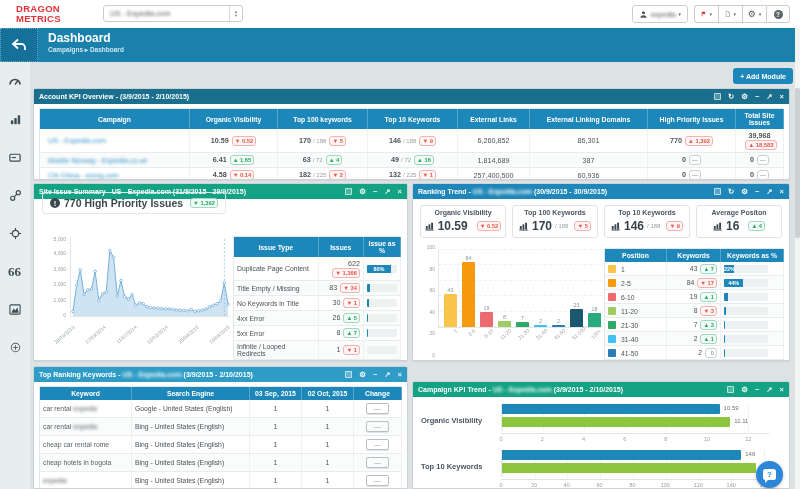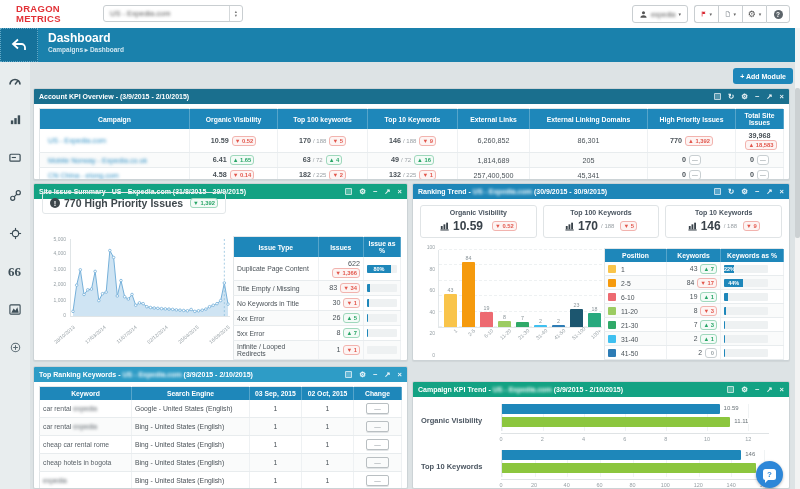--- a/index.html
+++ b/index.html
@@ -281,32 +281,32 @@
             <td><span class="num">770</span><span class="badge red"><span>▲ 1,392</span></span></td>
             <td><span class="num">39,968</span><span class="badge red"><span>▲ 18,583</span></span></td>
           </tr>
 
           <tr>
             <td class="camp"><span class="link blurred2">Mobile Norway - Expedia.co.uk</span></td>
             <td><span class="num">6.41</span><span class="badge green"><span>▲ 1.65</span></span></td>
             <td><span class="num">63</span> <span class="of">/ 72</span><span class="badge green"><span>▲ 4</span></span></td>
             <td><span class="num">49</span> <span class="of">/ 72</span><span class="badge green"><span>▲ 16</span></span></td>
             <td><span>1,814,689</span></td>
-            <td><span>205</span></td>
+            <td><span>387</span></td>
             <td><span class="num">0</span><span class="badge gray"><span>—</span></span></td>
             <td><span class="num">0</span><span class="badge gray"><span>—</span></span></td>
           </tr>
 
           <tr>
             <td class="camp"><span class="link blurred2">CN China - elong.com</span></td>
             <td><span class="num">4.58</span><span class="badge red"><span>▼ 0.14</span></span></td>
             <td><span class="num">182</span> <span class="of">/ 225</span><span class="badge red"><span>▼ 2</span></span></td>
             <td><span class="num">132</span> <span class="of">/ 225</span><span class="badge red"><span>▼ 1</span></span></td>
             <td><span>257,400,500</span></td>
-            <td><span>45,341</span></td>
+            <td><span>60,936</span></td>
             <td><span class="num">0</span><span class="badge gray"><span>—</span></span></td>
             <td><span class="num">0</span><span class="badge gray"><span>—</span></span></td>
           </tr>
 
         </tbody>
     </table>
   </div>
 
   <div class="panel" id="sis-panel">
     <div class="phead hd-green">
@@ -515,20 +515,34 @@
               <rect x="4.2" y="4" width="2.2" height="6" fill="#39424a"></rect>
               <rect x="7.4" y="2" width="2.2" height="8" fill="#39424a"></rect>
               <line x1="0.5" y1="10.8" x2="10.5" y2="10.8" stroke="#39424a" stroke-width="1.2"></line>
             </svg>
             <span class="val">146</span>
             <span class="of">/ 188</span>
             <span class="badge red"><span>▼ 9</span></span>
           </div>
         </div>
 
+        <div class="kpicard">
+          <div class="lbl">Average Positon</div>
+          <div class="valrow">
+            <svg width="10" height="10" viewBox="0 0 12 12">
+              <rect x="1" y="6" width="2.2" height="4" fill="#39424a"></rect>
+              <rect x="4.2" y="4" width="2.2" height="6" fill="#39424a"></rect>
+              <rect x="7.4" y="2" width="2.2" height="8" fill="#39424a"></rect>
+              <line x1="0.5" y1="10.8" x2="10.5" y2="10.8" stroke="#39424a" stroke-width="1.2"></line>
+            </svg>
+            <span class="val">16</span>
+            <span class="of"></span>
+            <span class="badge green"><span>▲ 4</span></span>
+          </div>
+        </div>
       </div>
     <div class="rt-chart">
       <div>
 
       <span class="rt-ytick" style="margin-bottom: -2px; bottom: 0%;">0</span>
           <span class="rt-ytick" style="margin-bottom: -2px; bottom: 20%;">20</span>
           <span class="rt-ytick" style="margin-bottom: -2px; bottom: 40%;">40</span>
           <span class="rt-ytick" style="margin-bottom: -2px; bottom: 60%;">60</span>
           <span class="rt-ytick" style="margin-bottom: -2px; bottom: 80%;">80</span>
           <span class="rt-ytick" style="margin-bottom: -2px; bottom: 100%;">100</span>

